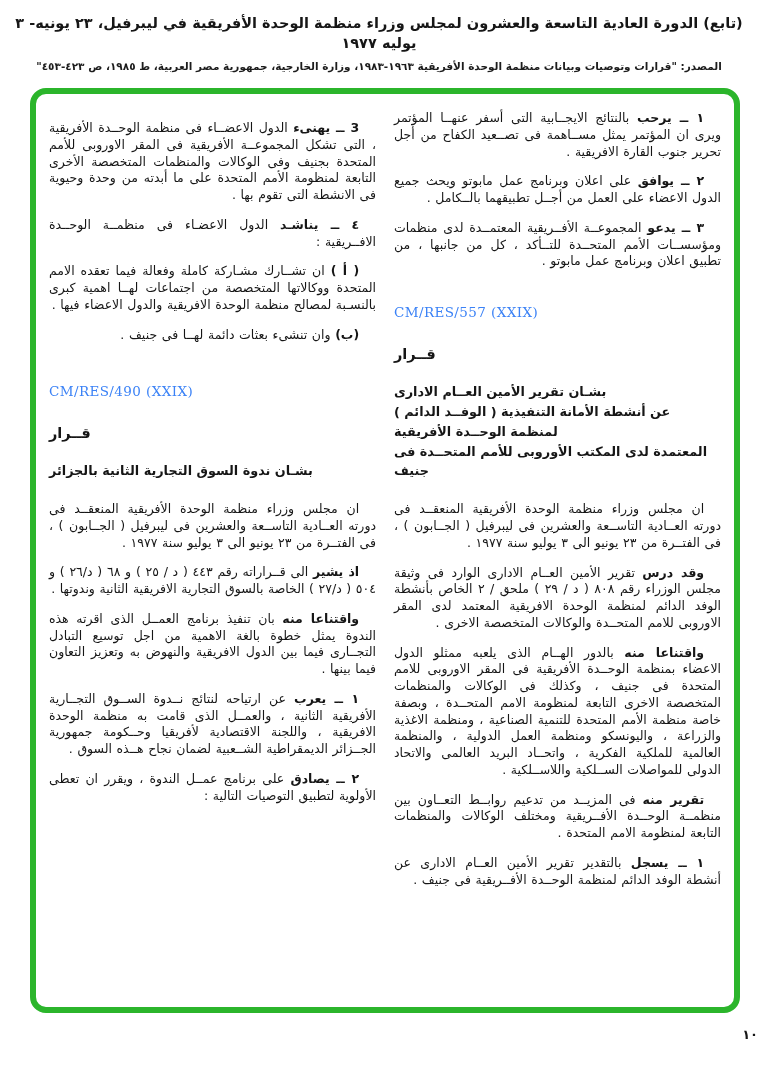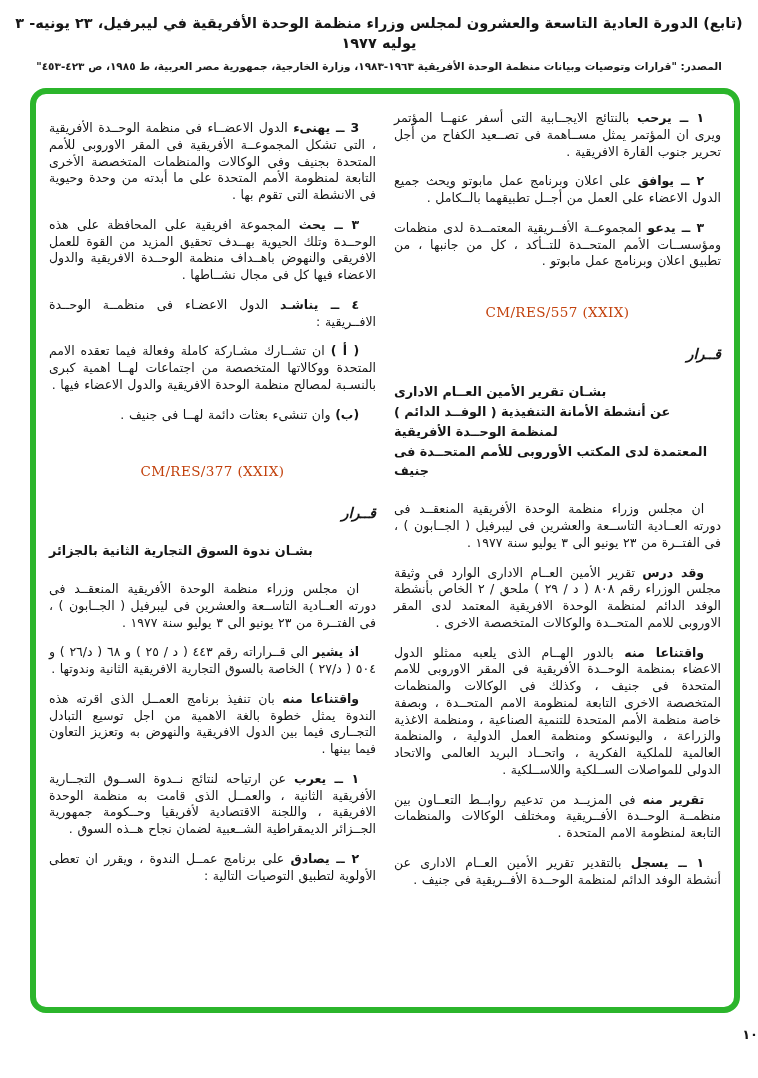--- a/index.html
+++ b/index.html
@@ -56,36 +56,35 @@
     text-indent: 1.35em;
     font-size: 12.5px;
     line-height: 1.34;
     word-spacing: 0.05em;
   }
   .para { margin-top: 13px !important; }
   .para-first { margin-top: 4px !important; }
   .p-lead { font-weight: 700; }
   .res-code {
     direction: ltr;
-    text-align: center;
+    text-align: left;
     font-family: "DejaVu Serif", "Liberation Serif", serif;
     font-size: 13.5px;
     letter-spacing: 0.4px;
     margin-top: 34px;
     font-weight: 500;
-    color: #c2410c;
+    color: #3b82f6;
   }
   .res-code-gap-lg { margin-top: 40px; }
   .decision-heading {
-    text-align: right;
+    text-align: left;
     font-weight: 700;
     font-size: 14.5px;
     margin-top: 26px;
     letter-spacing: 1px;
-    font-style: italic;
   }
   .res-title {
     text-align: left;
     font-weight: 700;
     font-size: 12.8px;
     line-height: 1.55;
     margin-top: 20px;
   }
   .res-title div { text-indent: 0; }
   .page-number {
@@ -149,37 +148,33 @@
         <span>بالتقدير تقرير الأمين العــام الادارى عن أنشطة الوفد الدائم لمنظمة الوحــدة الأفــريقية فى جنيف .</span>
       </p>
     </div>
 
     <div class="col">
       <p class="para" style="margin-top:14px !important">
         <span class="p-lead">3 ــ يهنىء</span>
         <span>الدول الاعضــاء فى منظمة الوحــدة الأفريقية ، التى تشكل المجموعــة الأفريقية فى المقر الاوروبى للأمم المتحدة بجنيف وفى الوكالات والمنظمات المتخصصة الأخرى التابعة لمنظومة الأمم المتحدة على ما أبدته من وحدة وحيوية فى الانشطة التى تقوم بها .</span>
       </p>
       <p class="para">
-        <span class="p-lead">٣ ــ يحث</span>
-        <span>المجموعة افريقية على المحافظة على هذه الوحــدة وتلك الحيوية بهــدف تحقيق المزيد من القوة للعمل الافريقى والنهوض باهــداف منظمة الوحــدة الافريقية والدول الاعضاء فيها كل فى مجال نشــاطها .</span>
-      </p>
-      <p class="para">
         <span class="p-lead">٤ ــ يناشـد</span>
         <span>الدول الاعضـاء فى منظمــة الوحــدة الافــريقية :</span>
       </p>
       <p class="para">
         <span class="p-lead">( أ )</span>
         <span>ان تشــارك مشـاركة كاملة وفعالة فيما تعقده الامم المتحدة ووكالاتها المتخصصة من اجتماعات لهــا اهمية كبرى بالنسـبة لمصالح منظمة الوحدة الافريقية والدول الاعضاء فيها .</span>
       </p>
       <p class="para">
         <span class="p-lead">(ب)</span>
         <span>وان تنشىء بعثات دائمة لهــا فى جنيف .</span>
       </p>
 
-      <div class="res-code res-code-gap-lg">CM/RES/377 (XXIX)</div>
+      <div class="res-code res-code-gap-lg">CM/RES/490 (XXIX)</div>
       <div class="decision-heading">قــرار</div>
       <div class="res-title">
         <div>بشـان ندوة السوق التجارية الثانية بالجزائر</div>
       </div>
 
       <p class="para" style="margin-top:20px !important">
         <span class="p-lead"></span>
         <span>ان مجلس وزراء منظمة الوحدة الأفريقية المنعقــد فى دورته العــادية التاســعة والعشرين فى ليبرفيل ( الجــابون ) ، فى الفتــرة من ٢٣ يونيو الى ٣ يوليو سنة ١٩٧٧ .</span>
       </p>
       <p class="para">

